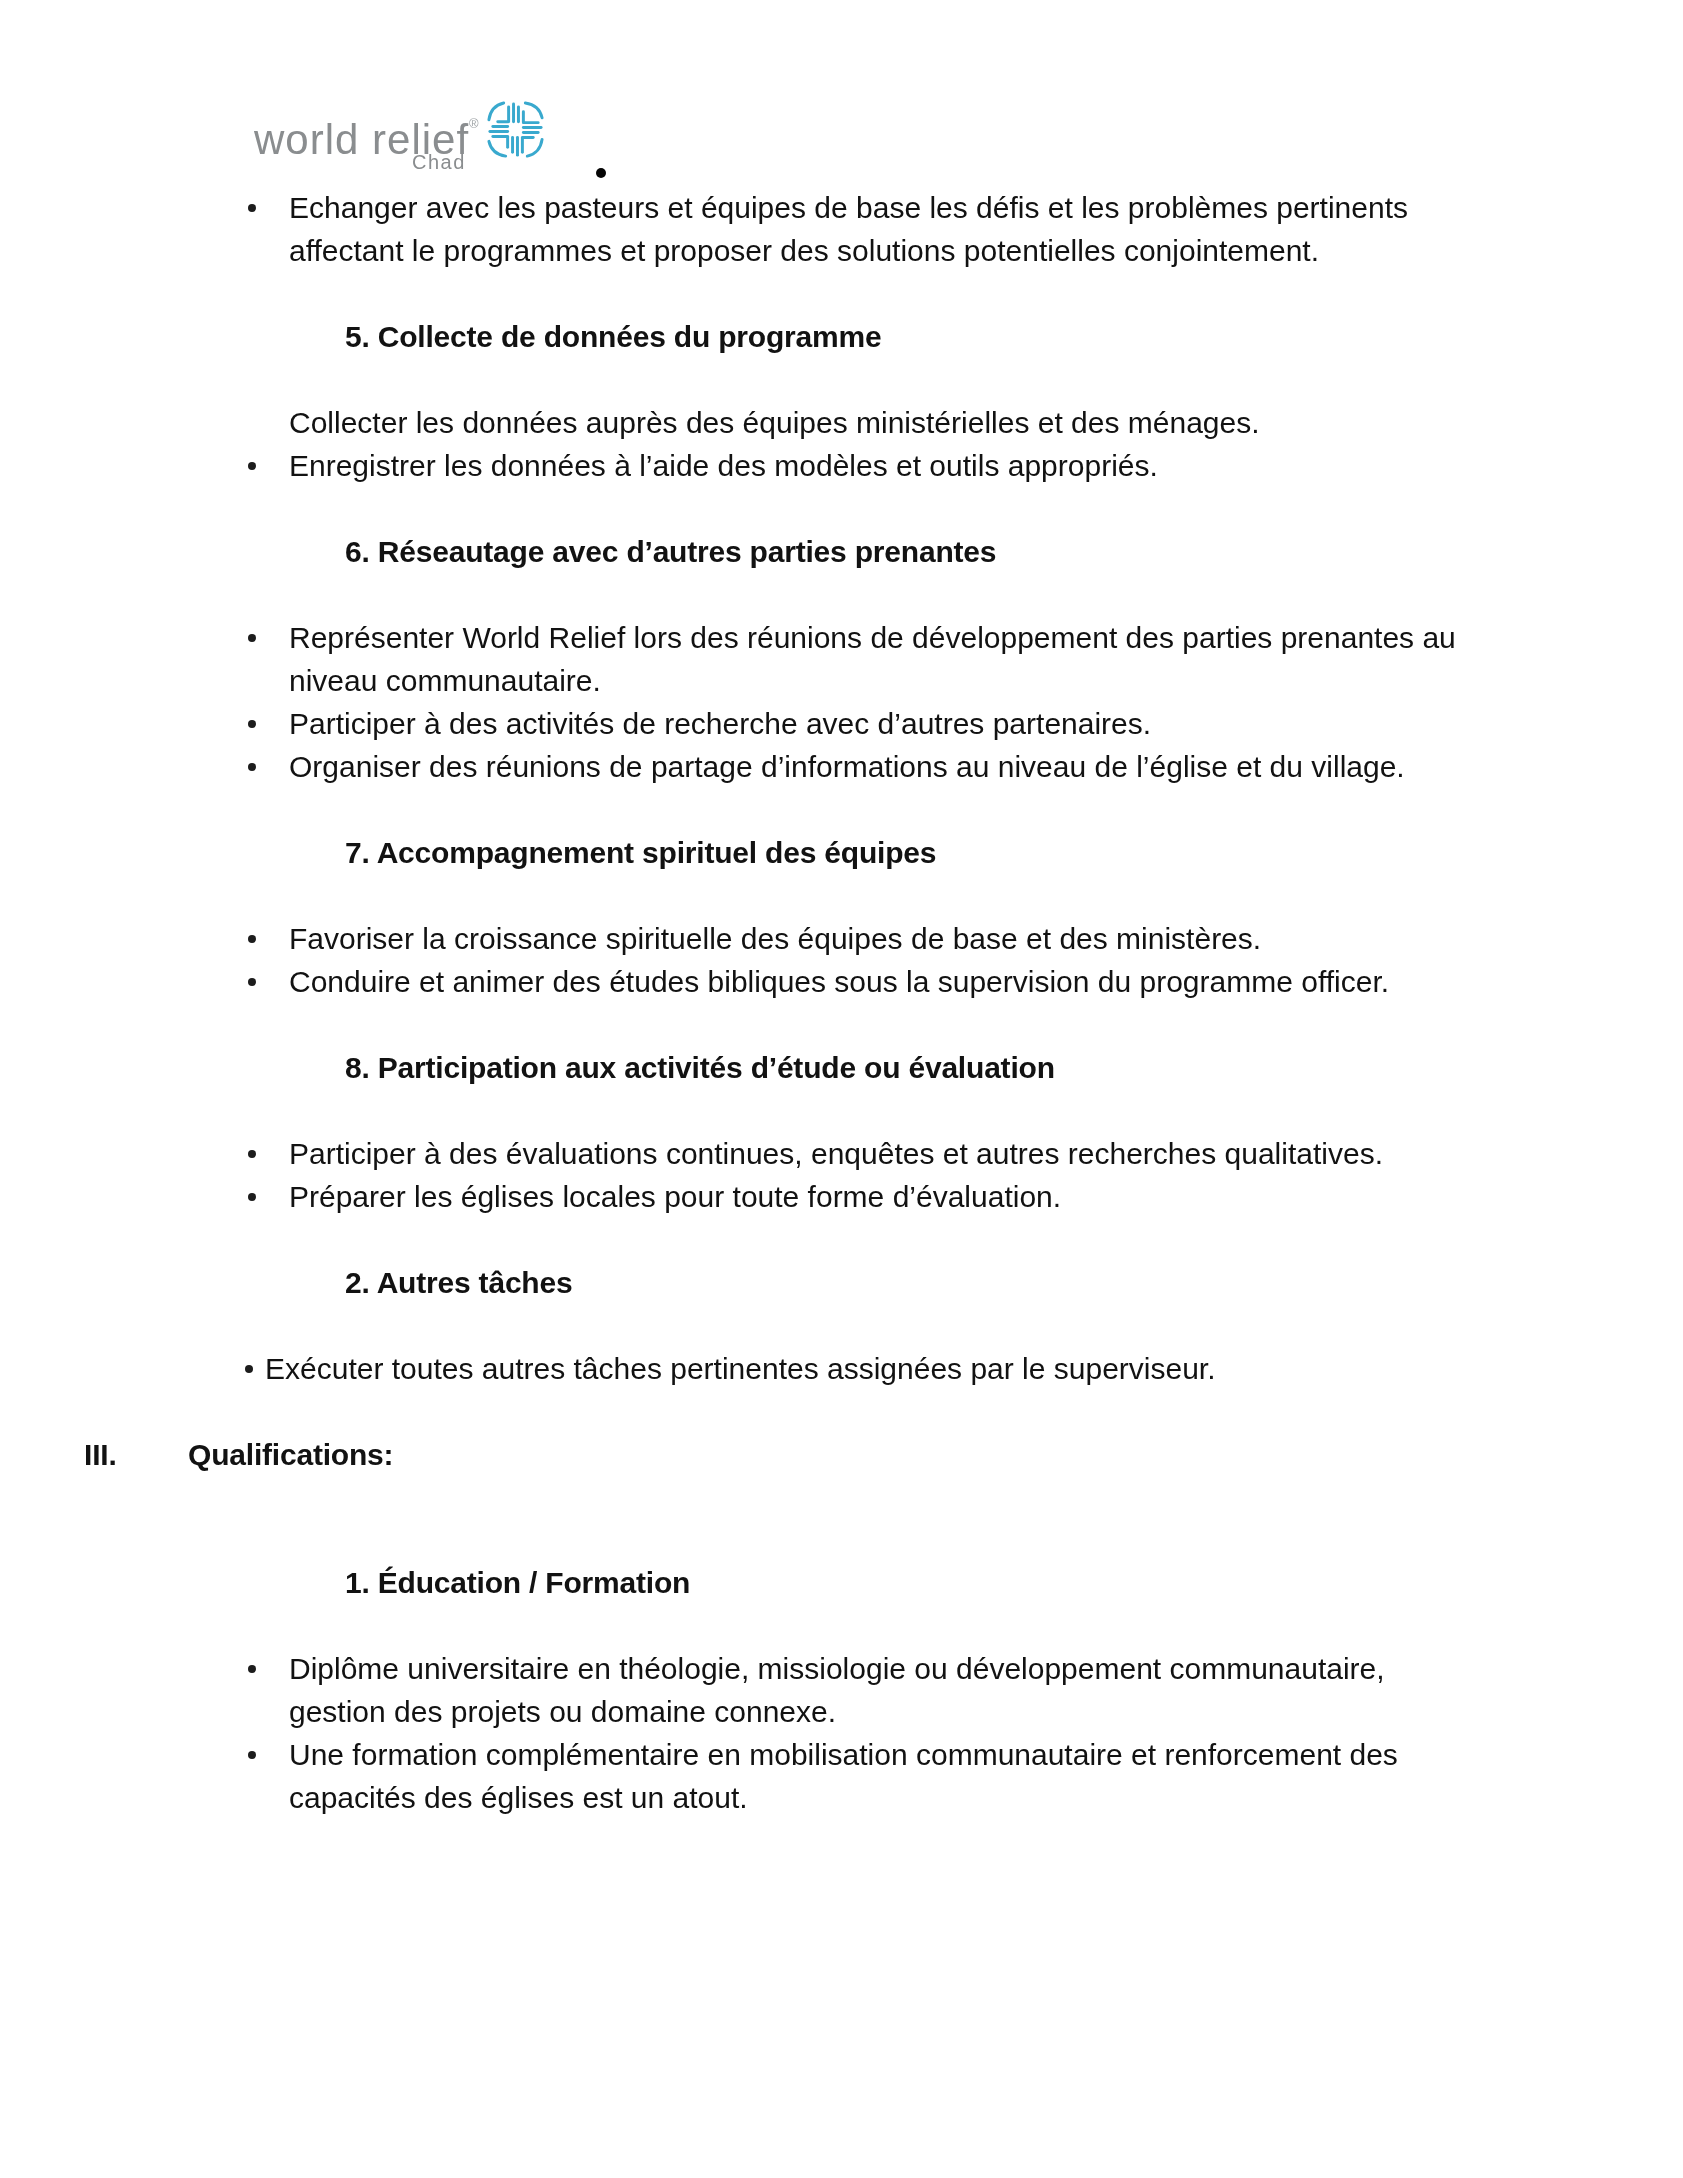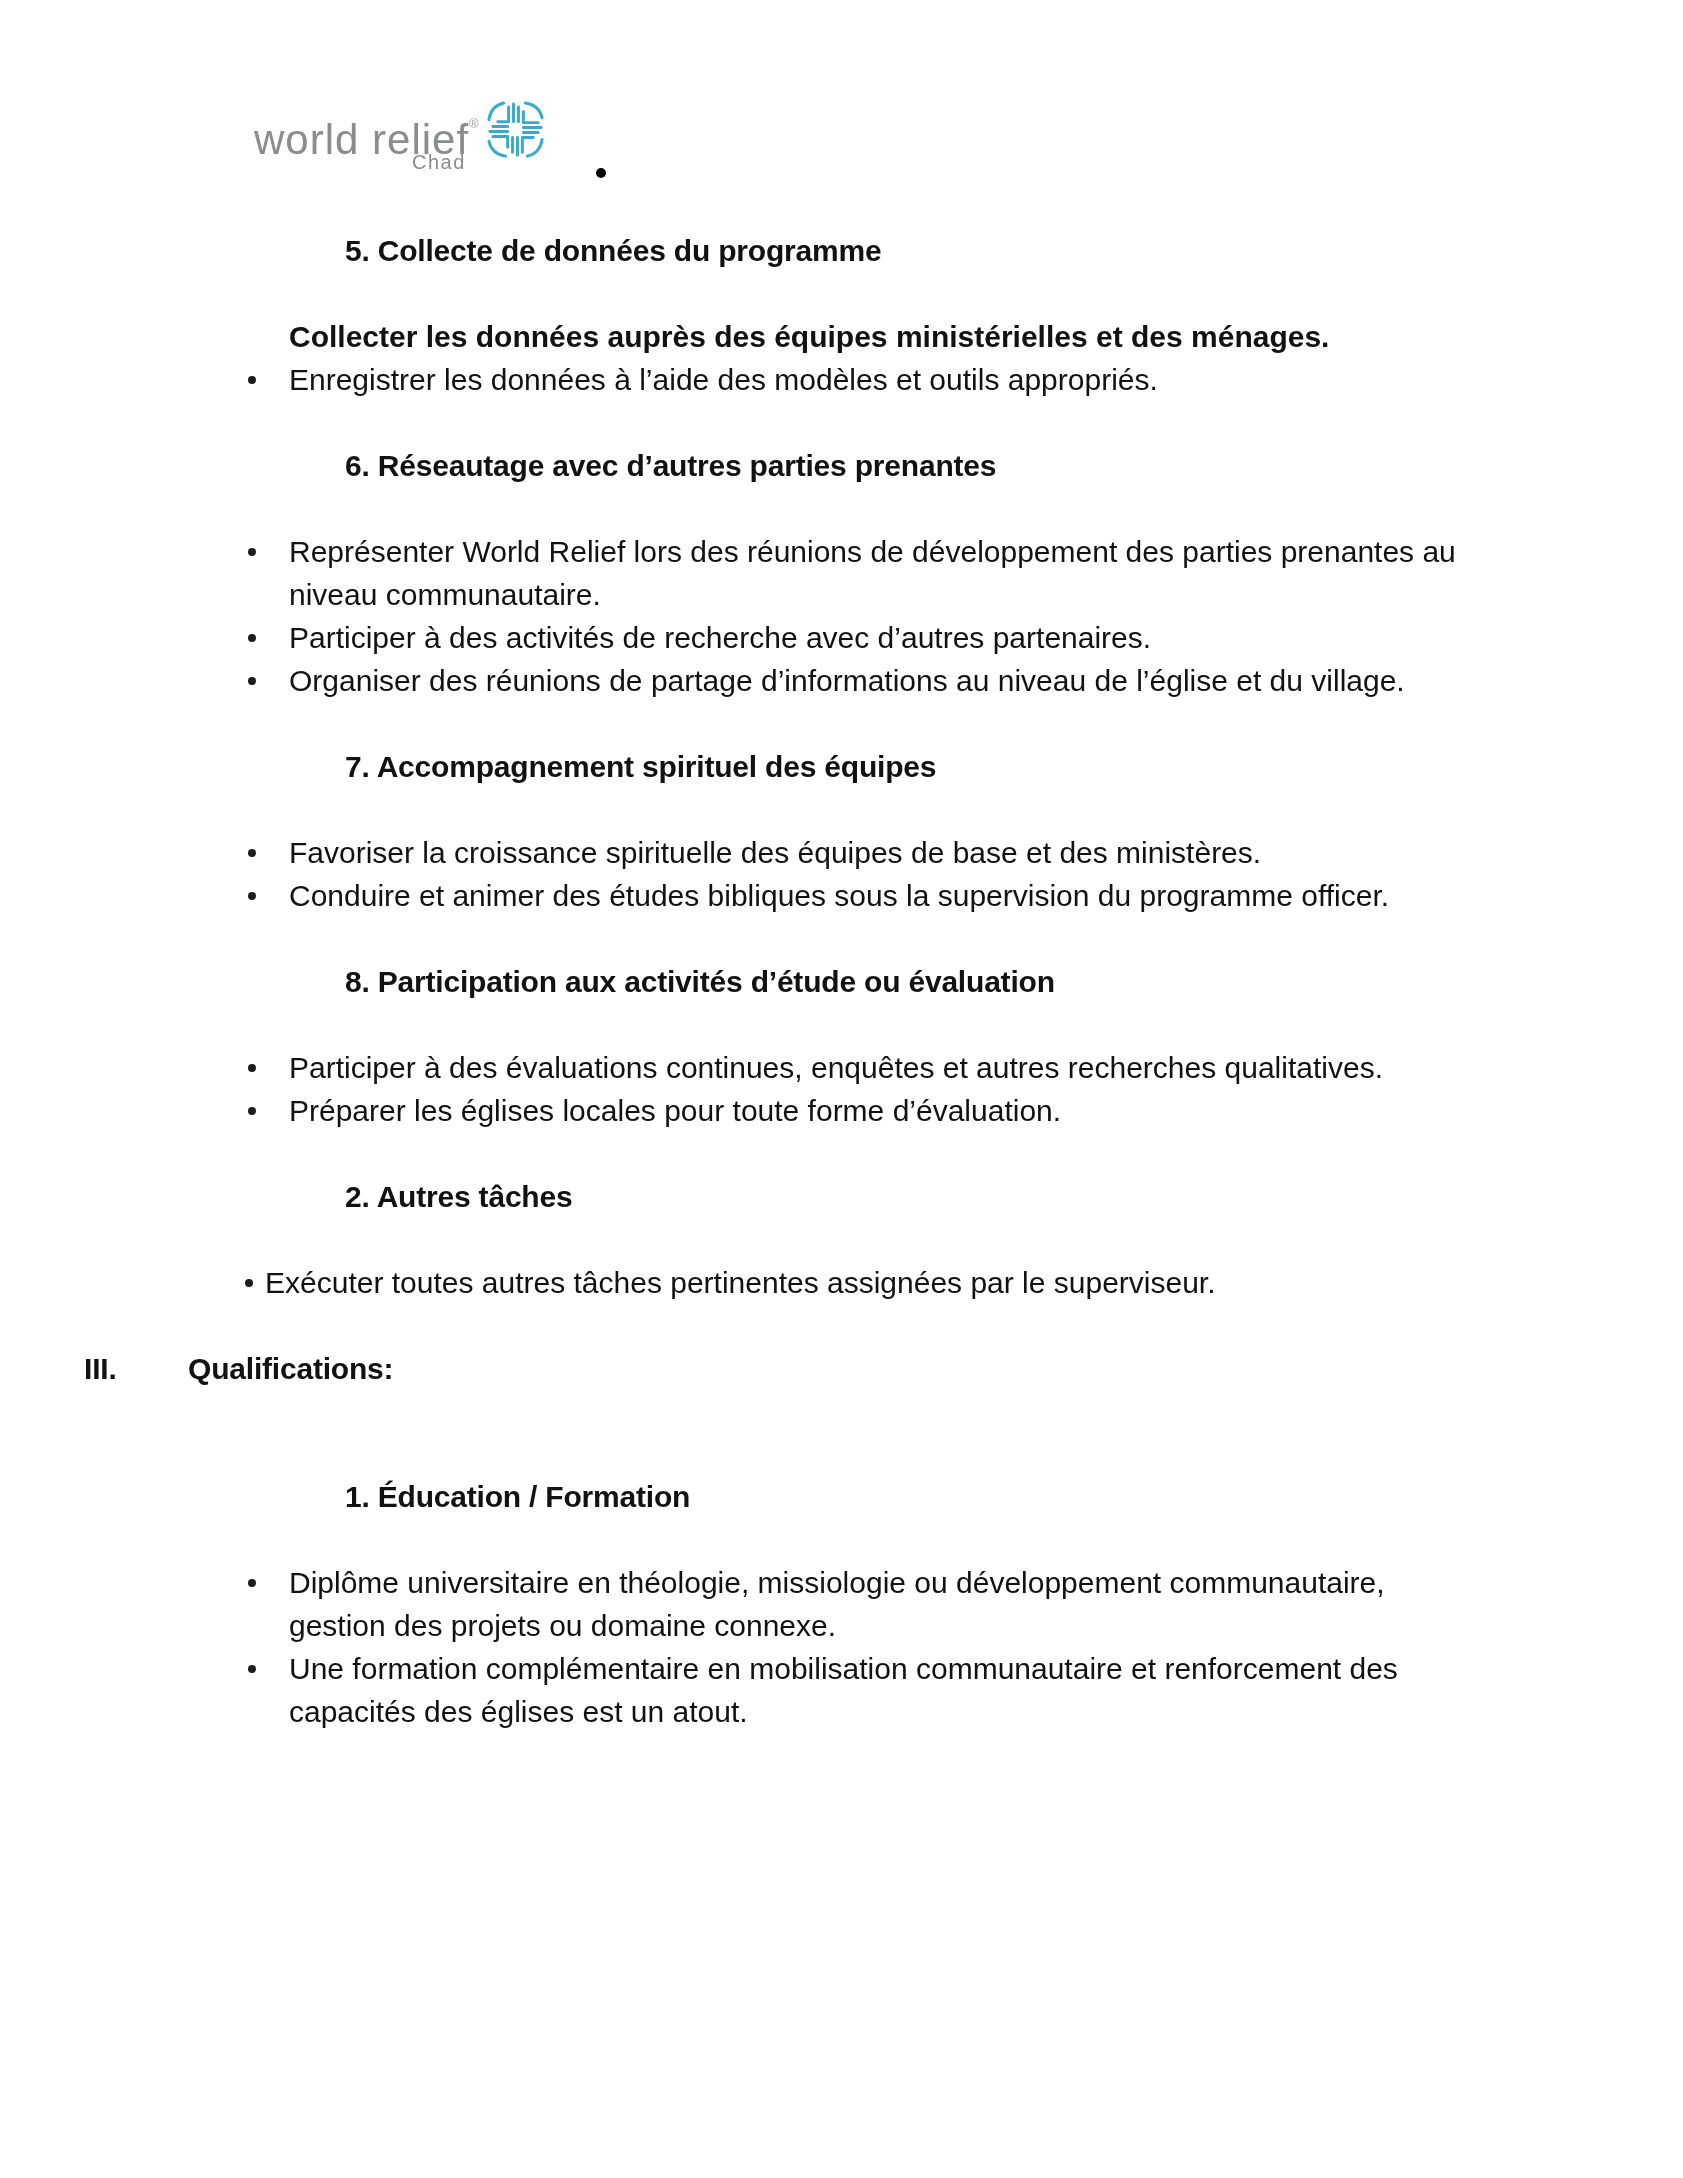--- a/index.html
+++ b/index.html
@@ -38,21 +38,21 @@
   .content { position:absolute; left:0; top:186px; width:1683px; }
 
   .gap  { height:43px; }
   .gap2 { height:85px; }
 
   .heading {
     margin-left:345px; width:1173px;
     font-weight:bold; letter-spacing:-0.2px;
   }
 
-  .para { margin-left:289px; width:1173px;font-weight:bold; }
+  .para { margin-left:289px; width:1173px; }
 
   .bullet { position:relative; margin-left:289px; width:1173px; }
   .bullet::before {
     content:""; position:absolute; left:-41px; top:18px;
     width:8px; height:8px; border-radius:50%; background:#1c1c1c;
   }
   .bullet.tight { margin-left:265px; }
   .bullet.tight::before { left:-20px; }
 
   .qual-row { margin-left:84px; font-weight:bold; letter-spacing:-0.2px; }
@@ -79,20 +79,21 @@
         <use href="#comb" transform="rotate(180 32 33)"></use>
         <use href="#comb" transform="rotate(270 32 33)"></use>
       </g>
     </svg>
   </div>
 
   <div class="stray-dot"></div>
 
   <div class="content">
 
+    <div class="bullet">Echanger avec les pasteurs et équipes de base les défis et les problèmes pertinents affectant le programmes et proposer des solutions potentielles conjointement.</div>
 
     <div class="gap"></div>
     <div class="heading">5. Collecte de données du programme</div>
     <div class="gap"></div>
     <div class="para">Collecter les données auprès des équipes ministérielles et des ménages.</div>
     <div class="bullet">Enregistrer les données à l’aide des modèles et outils appropriés.</div>
 
     <div class="gap"></div>
     <div class="heading">6. Réseautage avec d’autres parties prenantes</div>
     <div class="gap"></div>

